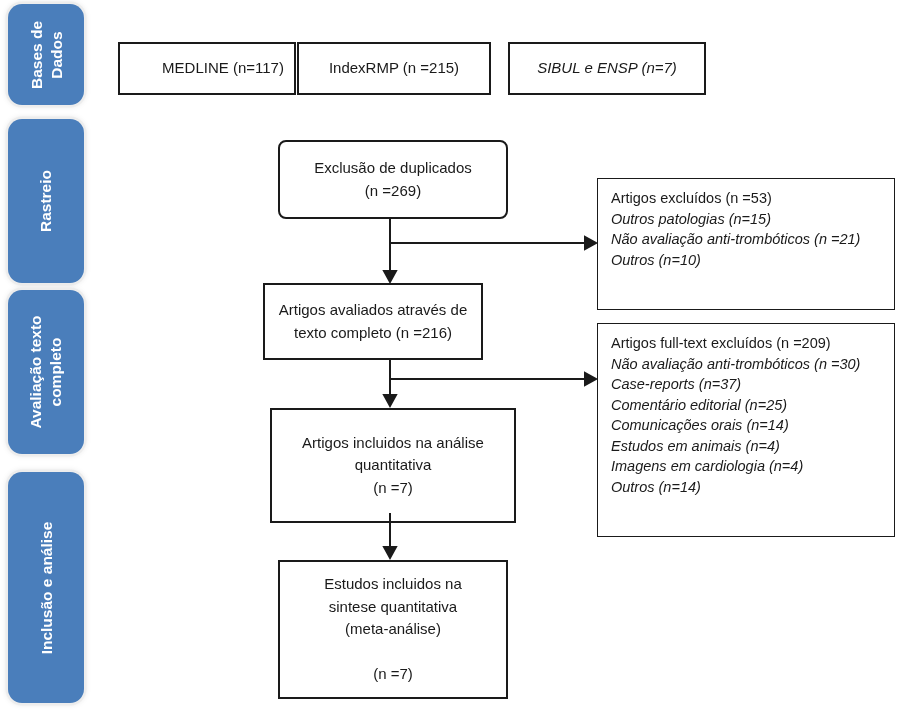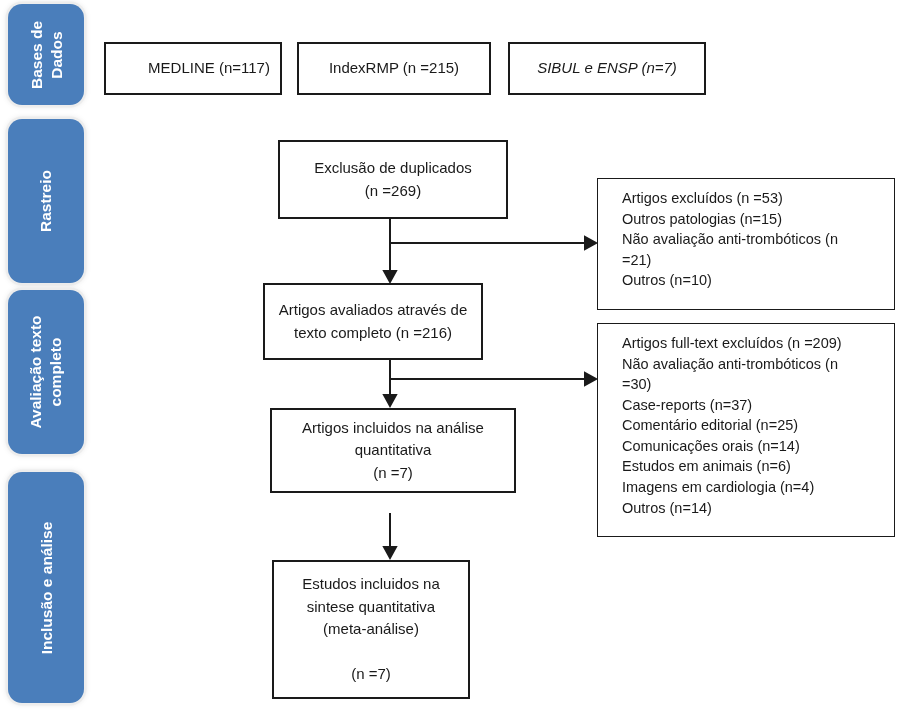--- a/index.html
+++ b/index.html
@@ -28,38 +28,38 @@
   .stage3 .stage-inner { width:164px; height:76px; left:-44px; top:44px; }
   .stage4 { top:472px; height:231px; }
   .stage4 .stage-inner { width:231px; height:76px; left:-77.5px; top:77.5px; }
 
   
   .box {
     position:absolute; background:#fff; border:2px solid var(--box-border,#1a1a1a);
     box-sizing:border-box; display:flex; align-items:center; justify-content:center;
     text-align:center; white-space:pre-line; font-size:15px; line-height:1.5;
   }
-  .src1 { left:104px; top:42px; width:178px; height:53px;padding-left:32px; }
+  .src1 { left:118px; top:42px; width:178px; height:53px;padding-left:32px; }
   .src2 { left:297px; top:42px; width:194px; height:53px; }
   .src3 { left:508px; top:42px; width:198px; height:53px;font-style:italic; }
 
-  .flow-dup       { left:278px; top:140px; width:230px; height:79px;  }
+  .flow-dup       { left:278px; top:140px; width:230px; height:79px;border-radius:8px;  }
   .flow-assessed  { left:263px; top:283px; width:220px; height:77px;  }
-  .flow-included  { left:270px; top:408px; width:246px; height:85px; }
-  .flow-synthesis { left:272px; top:560px; width:198px; height:139px; }
+  .flow-included  { left:270px; top:408px; width:246px; height:115px; }
+  .flow-synthesis { left:278px; top:560px; width:230px; height:139px; }
 
   
   .sidebox {
     position:absolute; background:#fff; border:1.5px solid var(--box-border,#1a1a1a);
-    box-sizing:border-box; padding:9px 24px; font-size:14.5px; line-height:1.42;
+    box-sizing:border-box; padding:9px 13px; font-size:14.5px; line-height:1.42;
     text-align:left;
   }
   .sidebox-a { left:597px; top:178px; width:298px; height:132px; }
   .sidebox-b { left:597px; top:323px; width:298px; height:214px; }
-  .sidebox-item { }
+  .sidebox-item { font-style:italic; }
 
   .arrows { position:absolute; left:0; top:0; pointer-events:none; }
 </style>
 </head>
 <body>
 
 <div class="canvas">
 
   <div class="stage stage1">
     <div class="stage-inner">Bases de
@@ -99,21 +99,21 @@
     <div class="sidebox-item">Não avaliação anti-trombóticos (n =21)</div>
     <div class="sidebox-item">Outros (n=10)</div>
   </div>
 
   <div class="sidebox sidebox-b">
     <div>Artigos full-text excluídos (n =209)</div>
     <div class="sidebox-item">Não avaliação anti-trombóticos (n =30)</div>
     <div class="sidebox-item">Case-reports (n=37)</div>
     <div class="sidebox-item">Comentário editorial (n=25)</div>
     <div class="sidebox-item">Comunicações orais (n=14)</div>
-    <div class="sidebox-item">Estudos em animais (n=6)</div>
+    <div class="sidebox-item">Estudos em animais (n=4)</div>
     <div class="sidebox-item">Imagens em cardiologia (n=4)</div>
     <div class="sidebox-item">Outros (n=14)</div>
   </div>
 
   <svg class="arrows" width="900" height="712" viewBox="0 0 900 712">
     <g stroke="#1a1a1a" stroke-width="2" fill="#1a1a1a">
 
       <line x1="390" y1="219" x2="390" y2="272"></line>
       <polygon points="384,271 396,271 390,282"></polygon>
 

